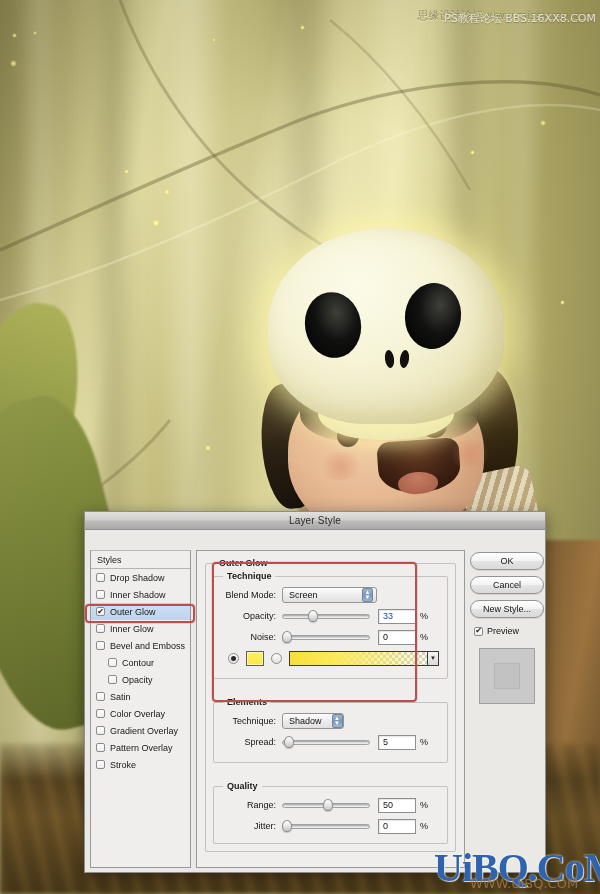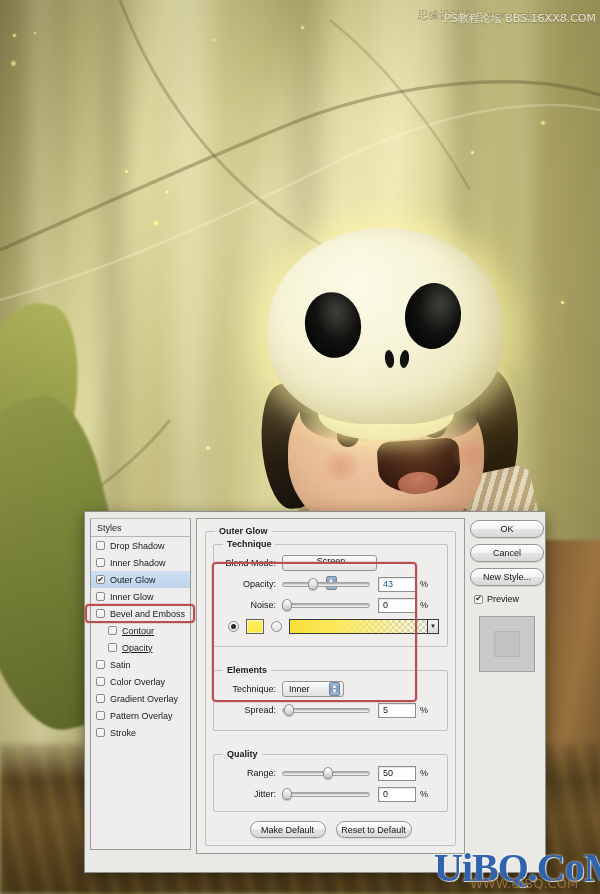--- a/index.html
+++ b/index.html
@@ -215,21 +215,21 @@
   .titlebar {
     height: 18px;
     background: linear-gradient(180deg, #e2e1df 0%, #cfcecc 48%, #bebdbb 52%, #aaa9a7 100%);
     border-bottom: 1px solid #8f8f8f;
     display: flex; align-items: center; justify-content: center;
   }
   .titlebar-text {
     font-size: 10px; font-weight: normal; color: #2a2a2a;
     letter-spacing: .2px;
   }
-  .dialog-body { display: flex; padding: 6px 5px 5px 5px; gap: 5px; height: 343px; }
+  .dialog-body { display: flex; padding: 20px 5px 5px 5px; gap: 5px; height: 343px; }
 
   
   .styles-col { width: 106px; display: flex; flex-direction: column; }
   .styles-list {
     flex: 1;
     background: #efeeec;
     border: 1px solid #9a9a9a;
     border-top: 1px solid #b9b9b9;
     display: flex; flex-direction: column;
   }
@@ -242,21 +242,21 @@
     padding: 4px 6px 4px 6px; font-size: 9px; color: #111;
     border-top: 1px solid #5c5c5c;
     border-bottom: 1px solid #b4b4b4;
     background: #efeeec;
   }
   .style-row {
     display: flex; align-items: center; gap: 5px;
     padding: 2px 5px; height: 17px;
     position: relative;
   }
-  .style-row.indent { padding-left: 17px; text-decoration: underline; }
+  .style-row.indent { padding-left: 17px; }
   .style-row.selected {
     background: linear-gradient(180deg, #cfe0f2 0%, #bdd4ec 100%);
   }
   .style-label { font-size: 9px; color: #171717; white-space: nowrap; }
   .cbox {
     width: 9px; height: 9px;
     border: 1px solid #8b8b8b; border-radius: 2px;
     background: linear-gradient(180deg, #ffffff 0%, #eeeeee 100%);
     display: inline-flex; align-items: center; justify-content: center;
     flex: none;
@@ -476,20 +476,23 @@
   <div class="char ground-streaks"></div>
   <div class="char foreleaf-l2"></div>
   <div class="char foreleaf-l"></div>
   <div class="bg-vignette"></div>
 
   <div class="wm-top">思缘设计论坛 www.missyuan.com</div>
   <div class="wm-top-2">PS教程论坛 BBS.16XX8.COM</div>
 
   <div class="dialog">
 
+    <div class="titlebar">
+      <span class="titlebar-text">Layer Style</span>
+    </div>
 
     <div class="dialog-body">
 
       <div class="styles-col">
         <div class="styles-list">
           <div class="styles-head">Styles</div>
           <div id="styles-rows">
               <div class="style-row">
                 <span class="cbox"></span>
                 <span class="style-label">Drop Shadow</span>
@@ -546,36 +549,36 @@
         <div class="main-panel">
 
           <div class="group outer">
             <span class="glabel">Outer Glow</span>
 
             <div class="group" style="margin-top:2px;">
               <span class="glabel">Technique</span>
 
               <div class="row">
                 <span class="rlabel w-blend">Blend Mode:</span>
-                <div class="select" style="width:95px;flex-direction:column;">
+                <div class="select" style="width:95px;">
                   <span class="sv">Screen</span>
                   <span class="stepper">
                       <span>▲</span>
                       <span>▼</span>
                     </span>
                 </div>
               </div>
 
               <div class="row">
                 <span class="rlabel w-op">Opacity:</span>
                 <div class="slider" style="width:88px;">
                   <div class="track"></div>
                   <div class="knob" style="left:30%;"></div>
                 </div>
-                <div class="numfield sel" style="margin-left:8px;">43</div>
+                <div class="numfield sel" style="margin-left:8px;">33</div>
                 <span class="unit">%</span>
               </div>
 
               <div class="row">
                 <span class="rlabel w-op">Noise:</span>
                 <div class="slider" style="width:88px;">
                   <div class="track"></div>
                   <div class="knob" style="left:0%;"></div>
                 </div>
                 <div class="numfield" style="margin-left:8px;">0</div>
@@ -591,21 +594,21 @@
                 </span>
               </div>
             </div>
 
             <div class="group">
               <span class="glabel">Elements</span>
 
               <div class="row">
                 <span class="rlabel w-blend">Technique:</span>
                 <div class="select" style="width:62px;">
-                  <span class="sv">Inner</span>
+                  <span class="sv">Shadow</span>
                   <span class="stepper">
                       <span>▲</span>
                       <span>▼</span>
                     </span>
                 </div>
               </div>
 
               <div class="row">
                 <span class="rlabel w-op">Spread:</span>
                 <div class="slider" style="width:88px;">
@@ -636,24 +639,20 @@
                 <span class="rlabel w-op">Jitter:</span>
                 <div class="slider" style="width:88px;">
                   <div class="track"></div>
                   <div class="knob" style="left:0%;"></div>
                 </div>
                 <div class="numfield" style="margin-left:8px;">0</div>
                 <span class="unit">%</span>
               </div>
             </div>
 
-            <div class="defaults-row">
-              <div class="btn btn-default">Make Default</div>
-              <div class="btn btn-default">Reset to Default</div>
-            </div>
 
           </div>
         </div>
       </div>
 
       <div class="right-col">
         <div class="btn btn-main">OK</div>
         <div class="btn btn-main">Cancel</div>
         <div class="btn btn-main">New Style...</div>
         <div class="preview-row">

